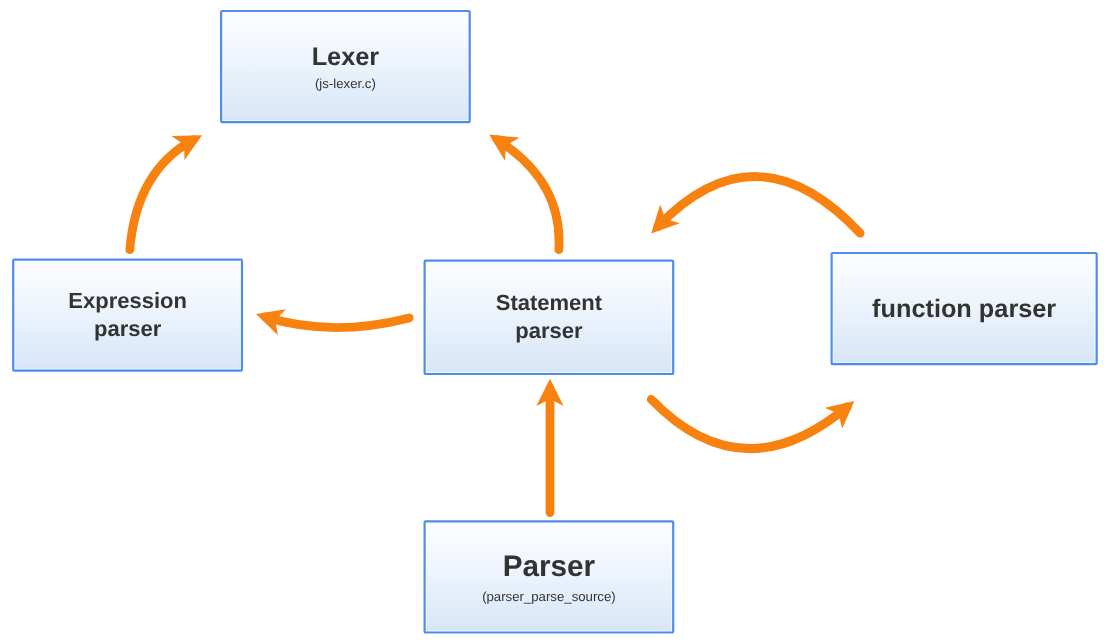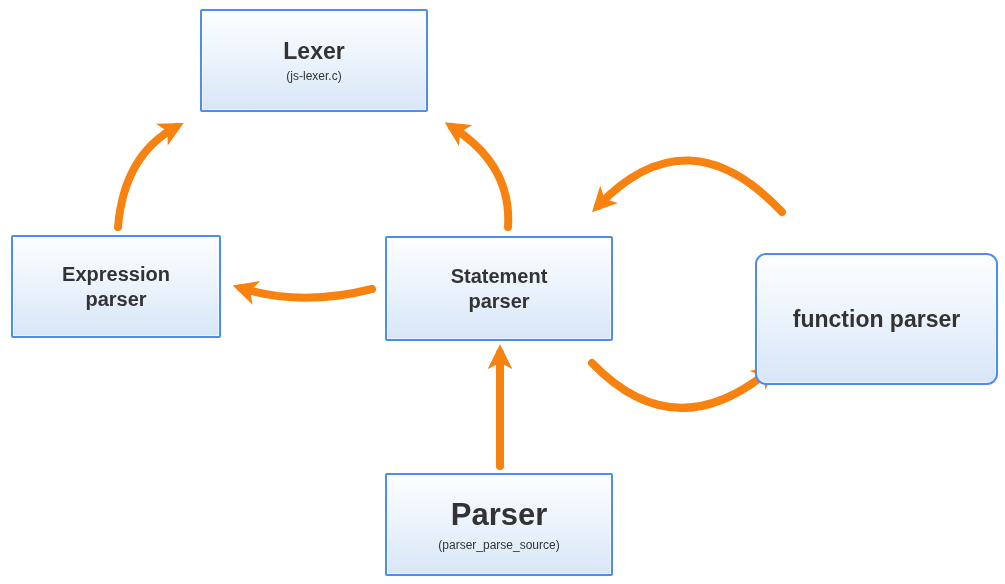--- a/index.html
+++ b/index.html
@@ -48,34 +48,34 @@
     text-align: center;
     gap: 3px;
   }
   .node-title {
     font-weight: 600;
     font-size: 20px;
     line-height: 1.25;
     color: var(--text);
   }
   .node-title.big { font-weight: 700; font-size: 23px; }
-  .node-title.biggest { font-weight: 700; font-size: 31px; }
+  .node-title.biggest { font-weight: 700; font-size: 27px; }
   .node-title.narrow { max-width: 145px; }
   .node-subtitle {
     font-weight: 400;
     font-size: 12px;
     line-height: 1.25;
     white-space: nowrap;
     color: var(--text);
   }
   
   #node-lexer      { left: 200px; top:   9px; width: 228px; height: 103px; }
   #node-expression { left:  11px; top: 235px; width: 210px; height: 103px; }
   #node-statement  { left: 385px; top: 236px; width: 228px; height: 105px; }
-  #node-function   { left: 755px; top: 253px; width: 243px; height: 132px; border-radius: 11px; }
+  #node-function   { left: 755px; top: 229px; width: 243px; height: 103px; }
   #node-parser     { left: 385px; top: 473px; width: 228px; height: 103px; }
 </style>
 </head>
 <body>
 
 <div class="canvas">
 
   <svg class="arrows" viewBox="0 0 1005 584" xmlns="http://www.w3.org/2000/svg">
     <defs>
       <marker id="head" viewBox="0 0 10 10" refX="6.5" refY="5" markerWidth="3.1" markerHeight="3.1" orient="auto">

